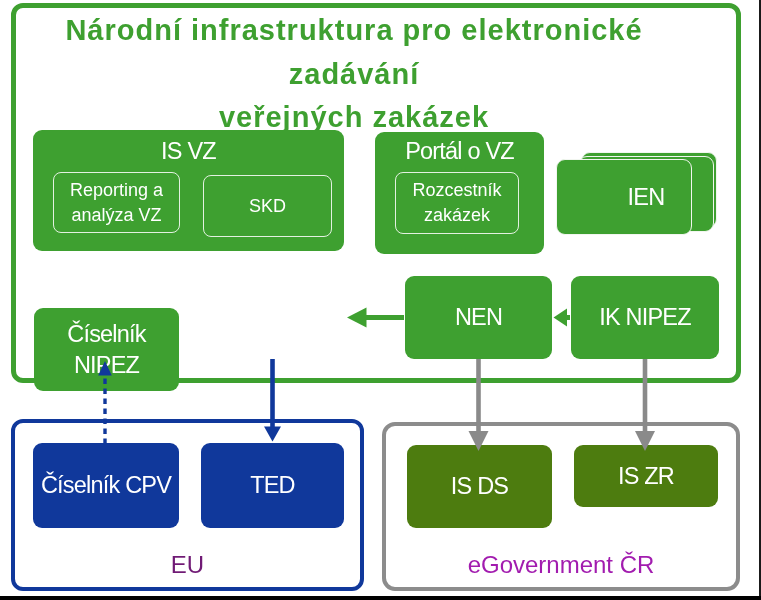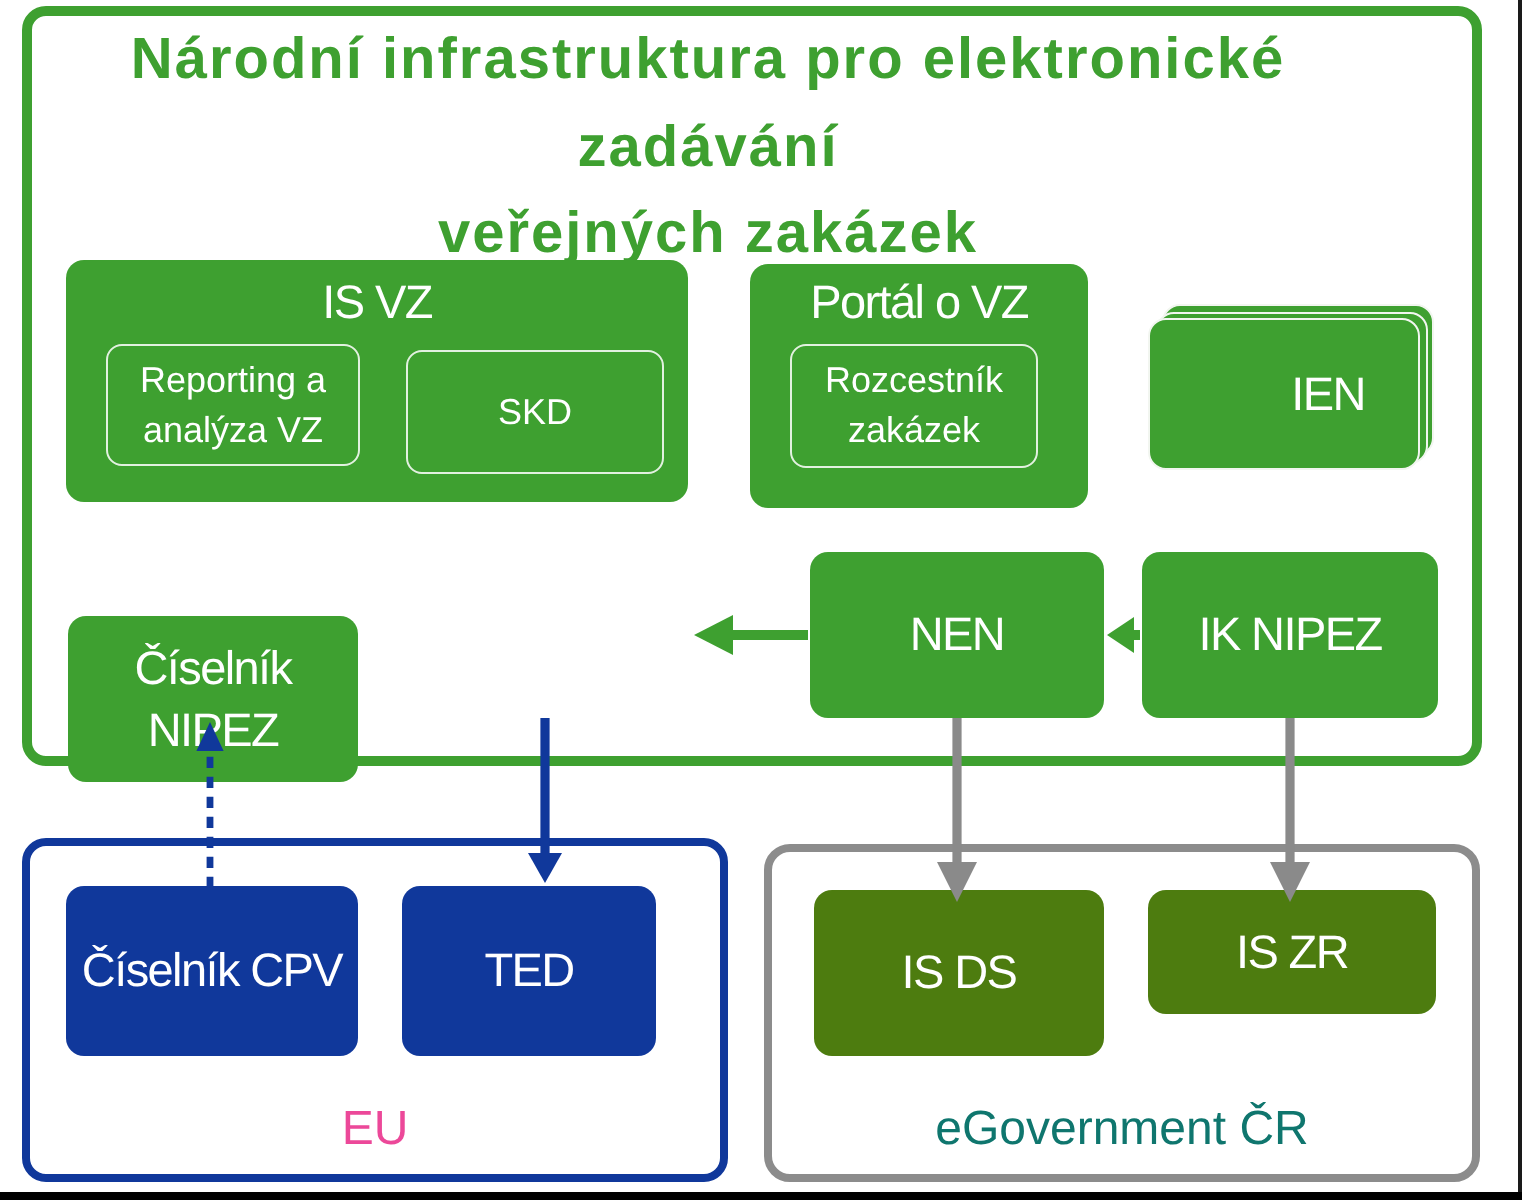--- a/index.html
+++ b/index.html
@@ -69,32 +69,32 @@
   }
 
   
   .frame-blue {
     left: 11px; top: 419px; width: 353px; height: 172px;
     border: 4px solid #10389B; border-radius: 12px;
     box-sizing: border-box;
   }
   .eu-label {
     left: 11px; top: 551px; width: 353px;
-    text-align: center; color: #ec4899; font-size: 24px;
+    text-align: center; color: #701a75; font-size: 24px;
   }
 
   
   .frame-gray {
     left: 382px; top: 422px; width: 358px; height: 169px;
     border: 4px solid #8C8C8C; border-radius: 13px;
     box-sizing: border-box;
   }
   .egov-label {
     left: 382px; top: 551px; width: 358px;
-    text-align: center; color: #0f766e; font-size: 24px;
+    text-align: center; color: #a21caf; font-size: 24px;
   }
 
   
   .edge-bottom { left: 0; top: 596px; width: 761px; height: 4px; background: #000000; }
   .edge-right  { left: 759px; top: 0; width: 2px; height: 600px; background: #1a1a1a; }
 
   svg.arrows { left: 0; top: 0; width: 761px; height: 600px; pointer-events: none; }
 </style>
 </head>
 <body>
@@ -126,42 +126,42 @@
     <div class="abs subbox center-lbl lbl-sm" style="left:20px; top:40px; width:124px; height:62px;">
       <div>
         <div>Rozcestník</div>
         <div>zakázek</div>
       </div>
     </div>
   </div>
 
   <div class="abs ien-layer" style="left:581px; top:152px;"></div>
   <div class="abs ien-layer" style="left:577.5px; top:155.5px;"></div>
-  <div class="abs ien-layer center-lbl lbl-lg" style="left:574px; top:159px; color:#fff;padding-left:44px;">
+  <div class="abs ien-layer center-lbl lbl-lg" style="left:556px; top:159px; color:#fff;padding-left:44px;">
     <div>IEN</div>
   </div>
 
   <div class="abs gbox center-lbl lbl-lg two-line" style="left:34px; top:276px; width:145px; height:83px;">
     <div>
       <div>Číselník</div>
       <div>NIPEZ</div>
     </div>
   </div>
   <div class="abs gbox center-lbl lbl-lg" style="left:405px; top:276px; width:147px; height:83px;">
     <div>NEN</div>
   </div>
   <div class="abs gbox center-lbl lbl-lg" style="left:571px; top:276px; width:148px; height:83px;">
     <div>IK NIPEZ</div>
   </div>
 
   <div class="abs frame-blue"></div>
   <div class="abs bbox center-lbl lbl-lg" style="left:33px; top:443px; width:146px; height:85px;">
     <div>Číselník CPV</div>
   </div>
-  <div class="abs bbox center-lbl lbl-lg" style="left:201px; top:443px; width:127px; height:85px;">
+  <div class="abs bbox center-lbl lbl-lg" style="left:201px; top:443px; width:143px; height:85px;">
     <div>TED</div>
   </div>
   <div class="abs eu-label">EU</div>
 
   <div class="abs frame-gray"></div>
   <div class="abs graybox center-lbl lbl-lg" style="left:407px; top:445px; width:145px; height:83px;">
     <div>IS DS</div>
   </div>
   <div class="abs graybox center-lbl lbl-lg" style="left:574px; top:445px; width:144px; height:62px;">
     <div>IS ZR</div>

